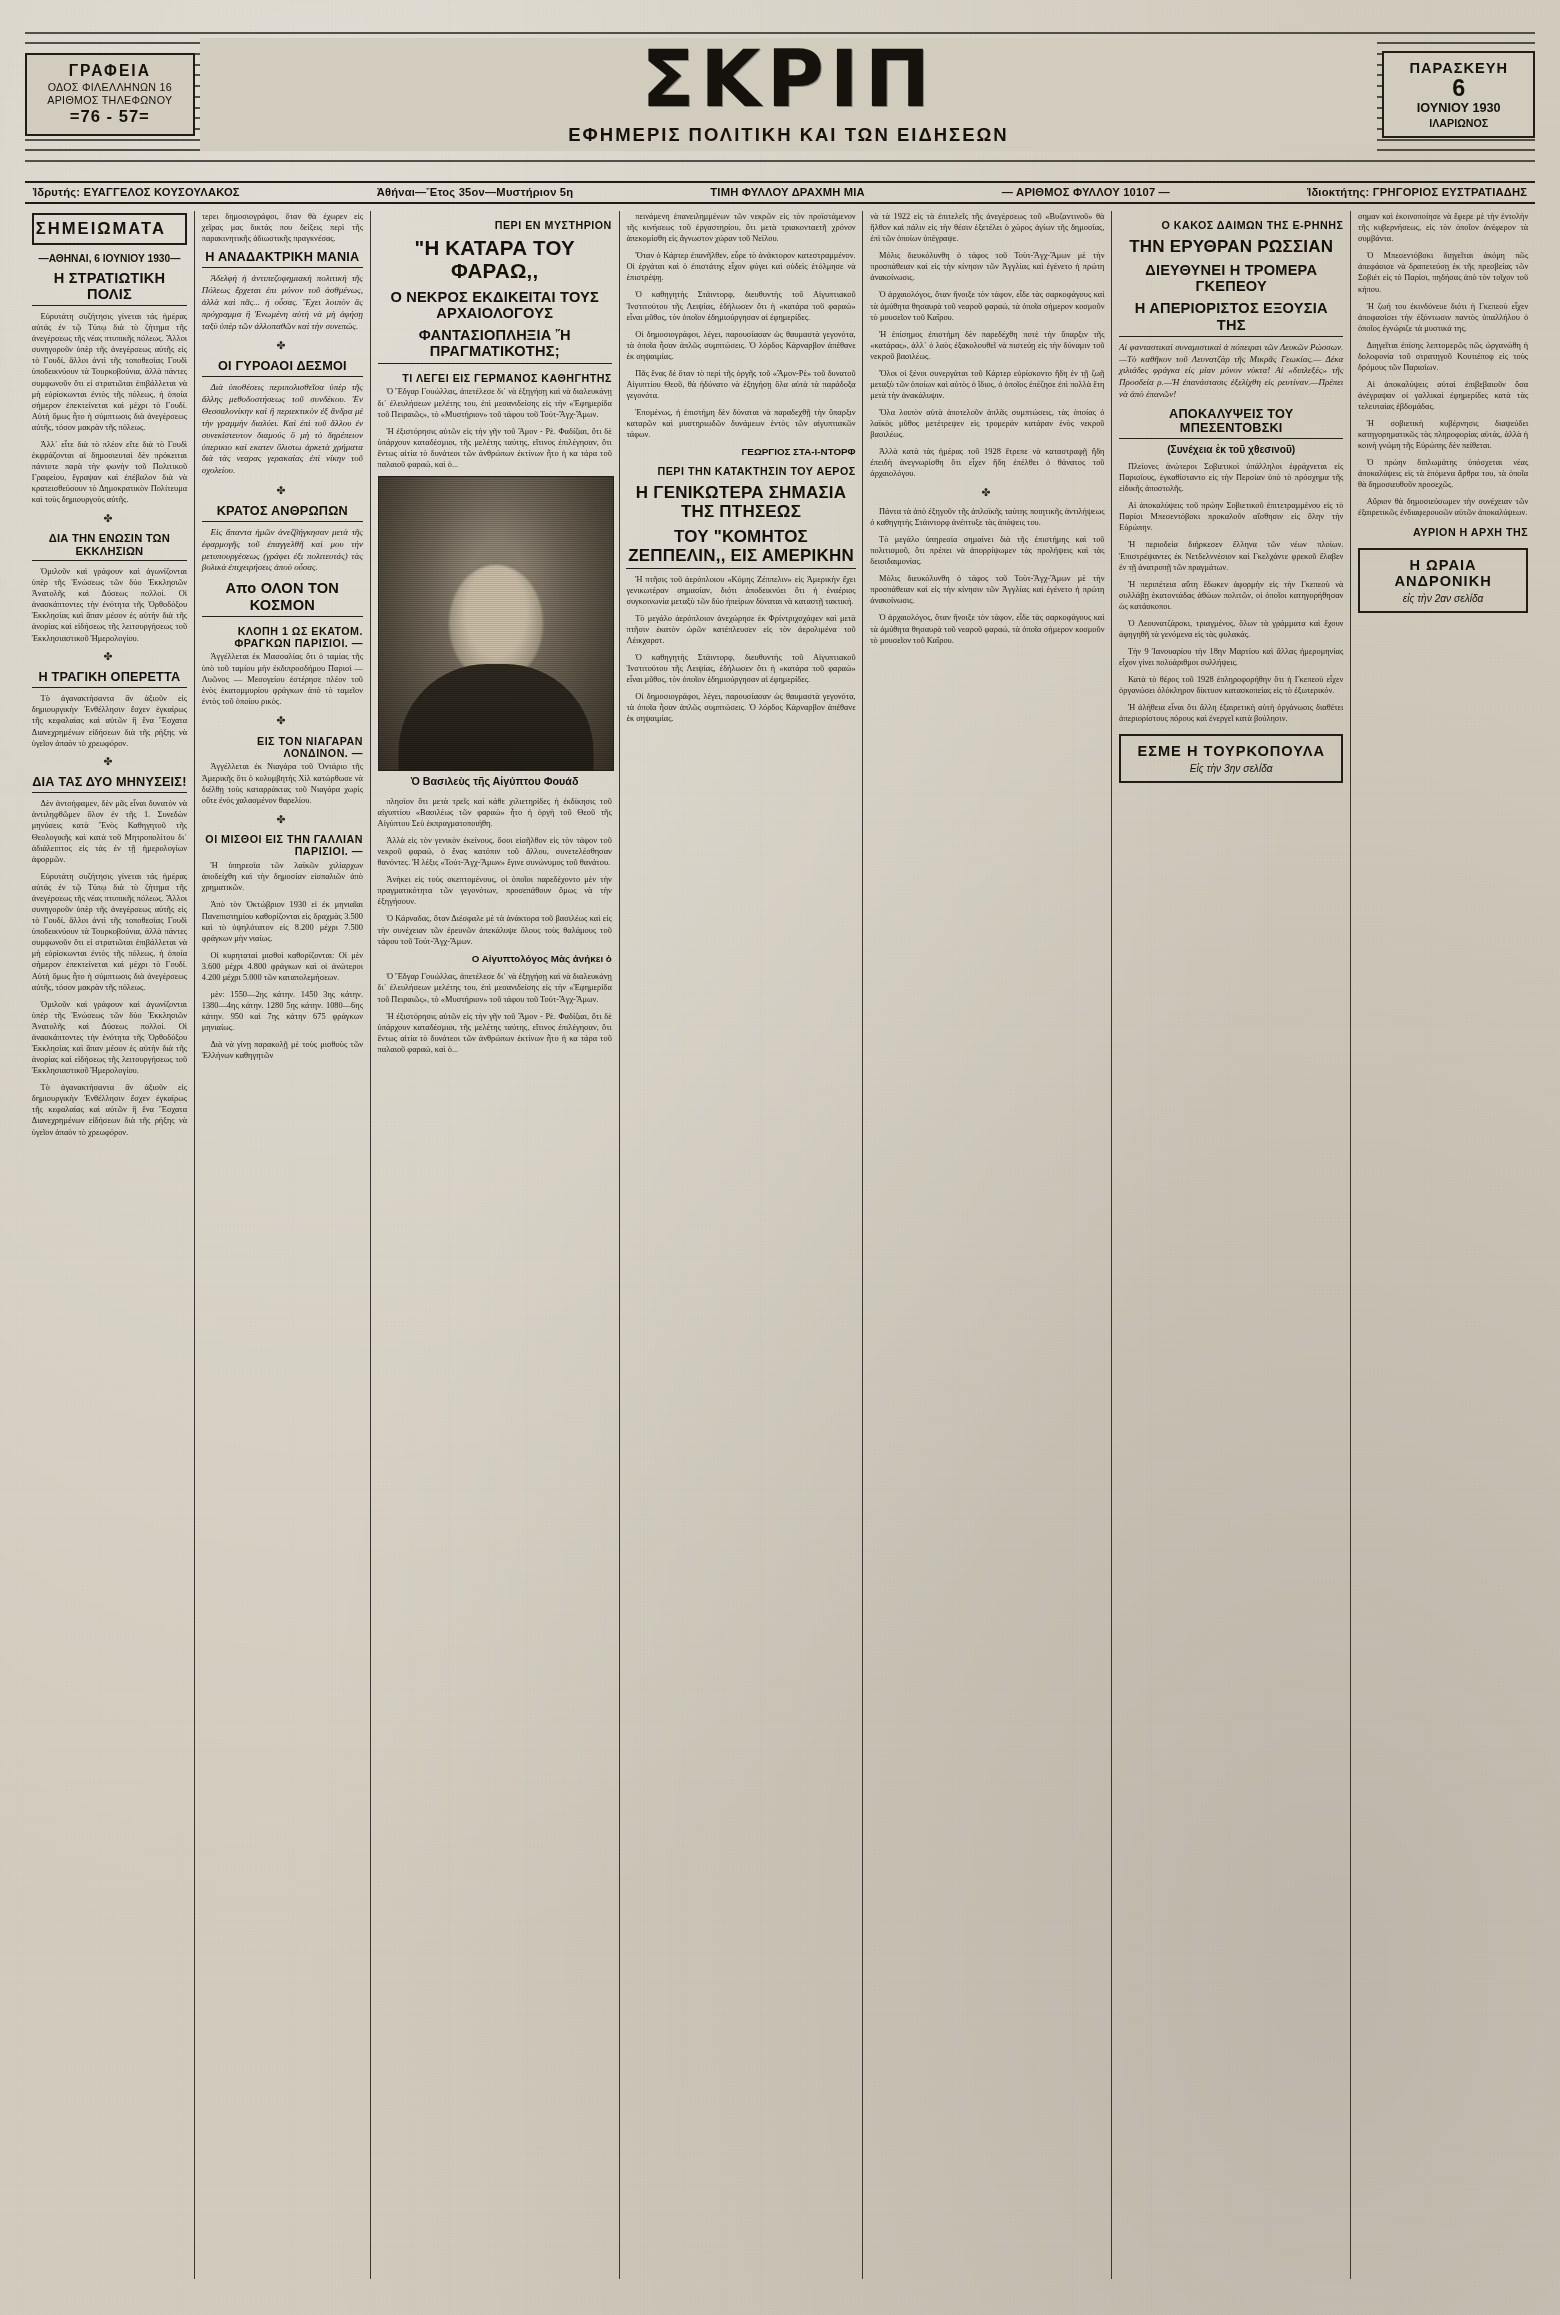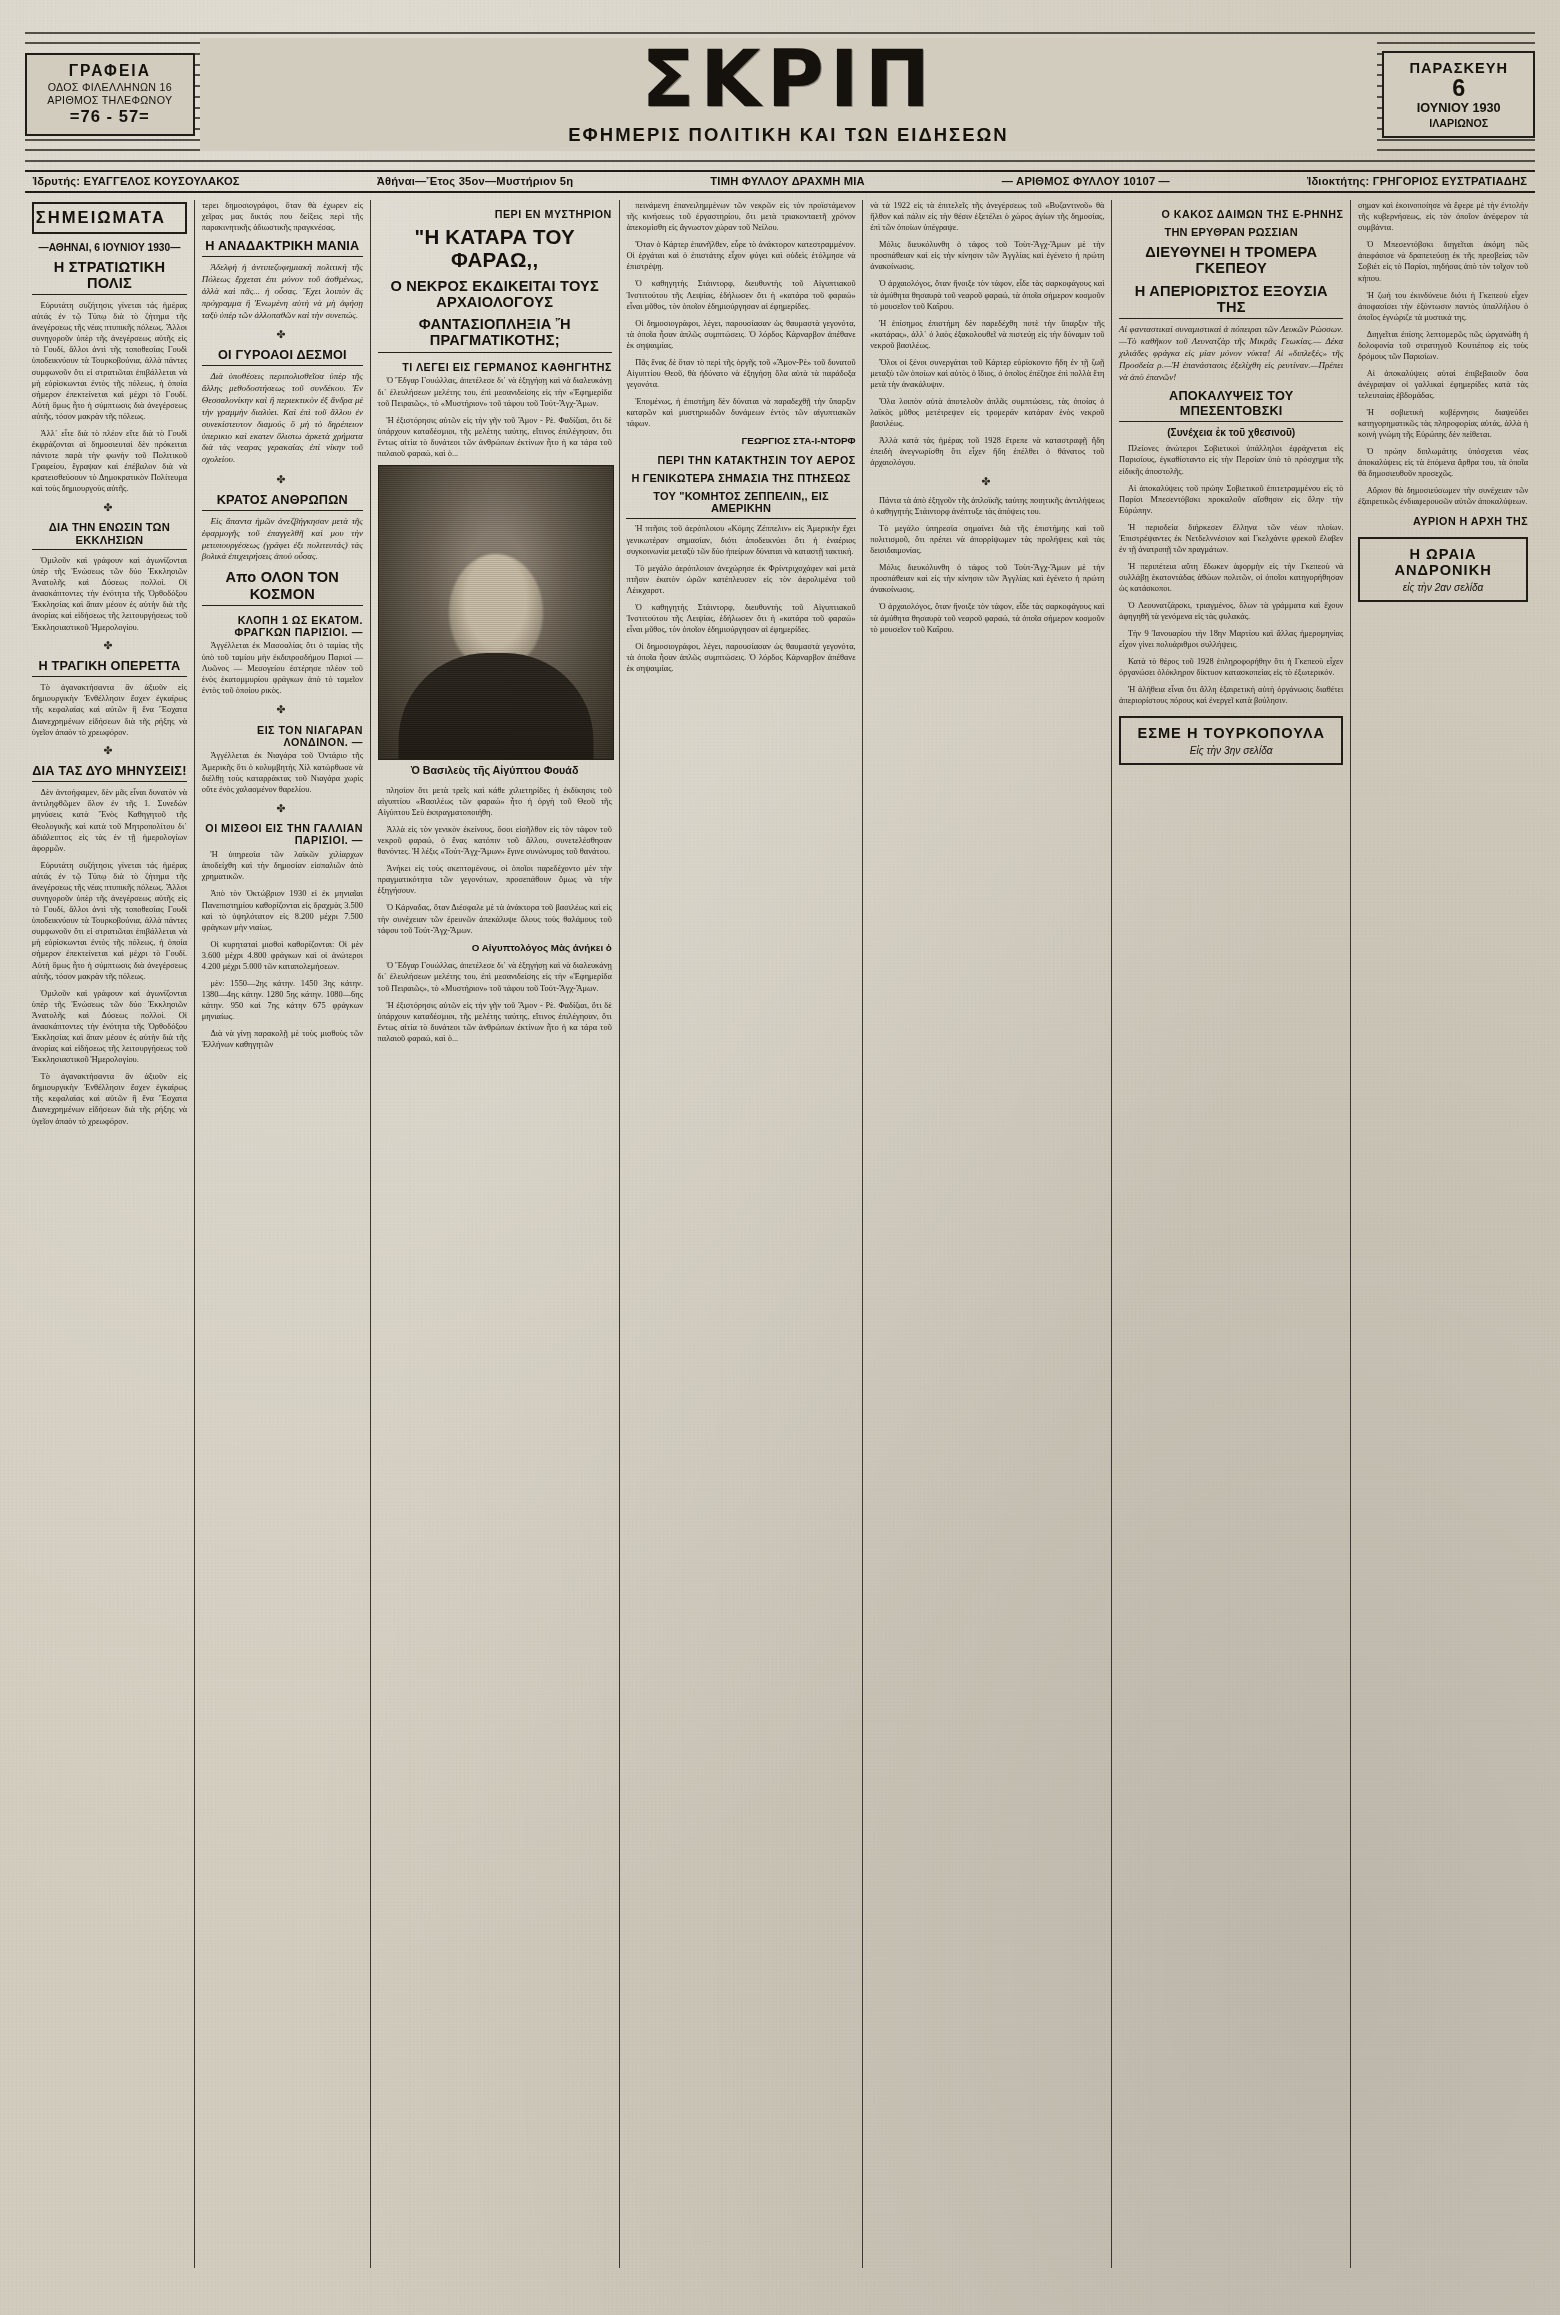--- a/index.html
+++ b/index.html
@@ -80,21 +80,21 @@
   .logo-sub{
     font-family:"Liberation Sans", sans-serif;
     font-weight:bold;
     font-size:18.5px;
     letter-spacing:2px;
     margin-top:5.9px;
   }
 
   
   .infobar{
-    margin-top:2px;
+    margin-top:13px;
     border-top:2px solid #201d18;
     border-bottom:2px solid #201d18;
     padding:3.9px 7.8px;
     display:flex;justify-content:space-between;align-items:center;
     font-family:"Liberation Sans", sans-serif;
     font-size:11.2px;font-weight:bold;
     letter-spacing:0.2px;
     text-align:right;
   }
   .infobar span{white-space:nowrap;}
@@ -123,21 +123,21 @@
 
   h2.hl{
     font-family:"Liberation Sans", sans-serif;
     font-weight:bold;
     text-align:center;
     line-height:1.12;
     margin:5.9px 0 4.9px;
     letter-spacing:0.2px;
   }
   .hl-xl{font-size:20.5px;}
-  .hl-lg{font-size:11px;}
+  .hl-lg{font-size:17px;}
   .hl-md{font-size:14.6px;}
   .hl-sm{font-size:12.7px;}
   .hl-xs{font-size:11.2px;}
   .under{border-bottom:1px solid #24211b;padding-bottom:2.9px;}
 
   .boxhead{
     border:2px solid #201d18;
     text-align:left;
     font-family:"Liberation Sans", sans-serif;
     font-weight:bold;

